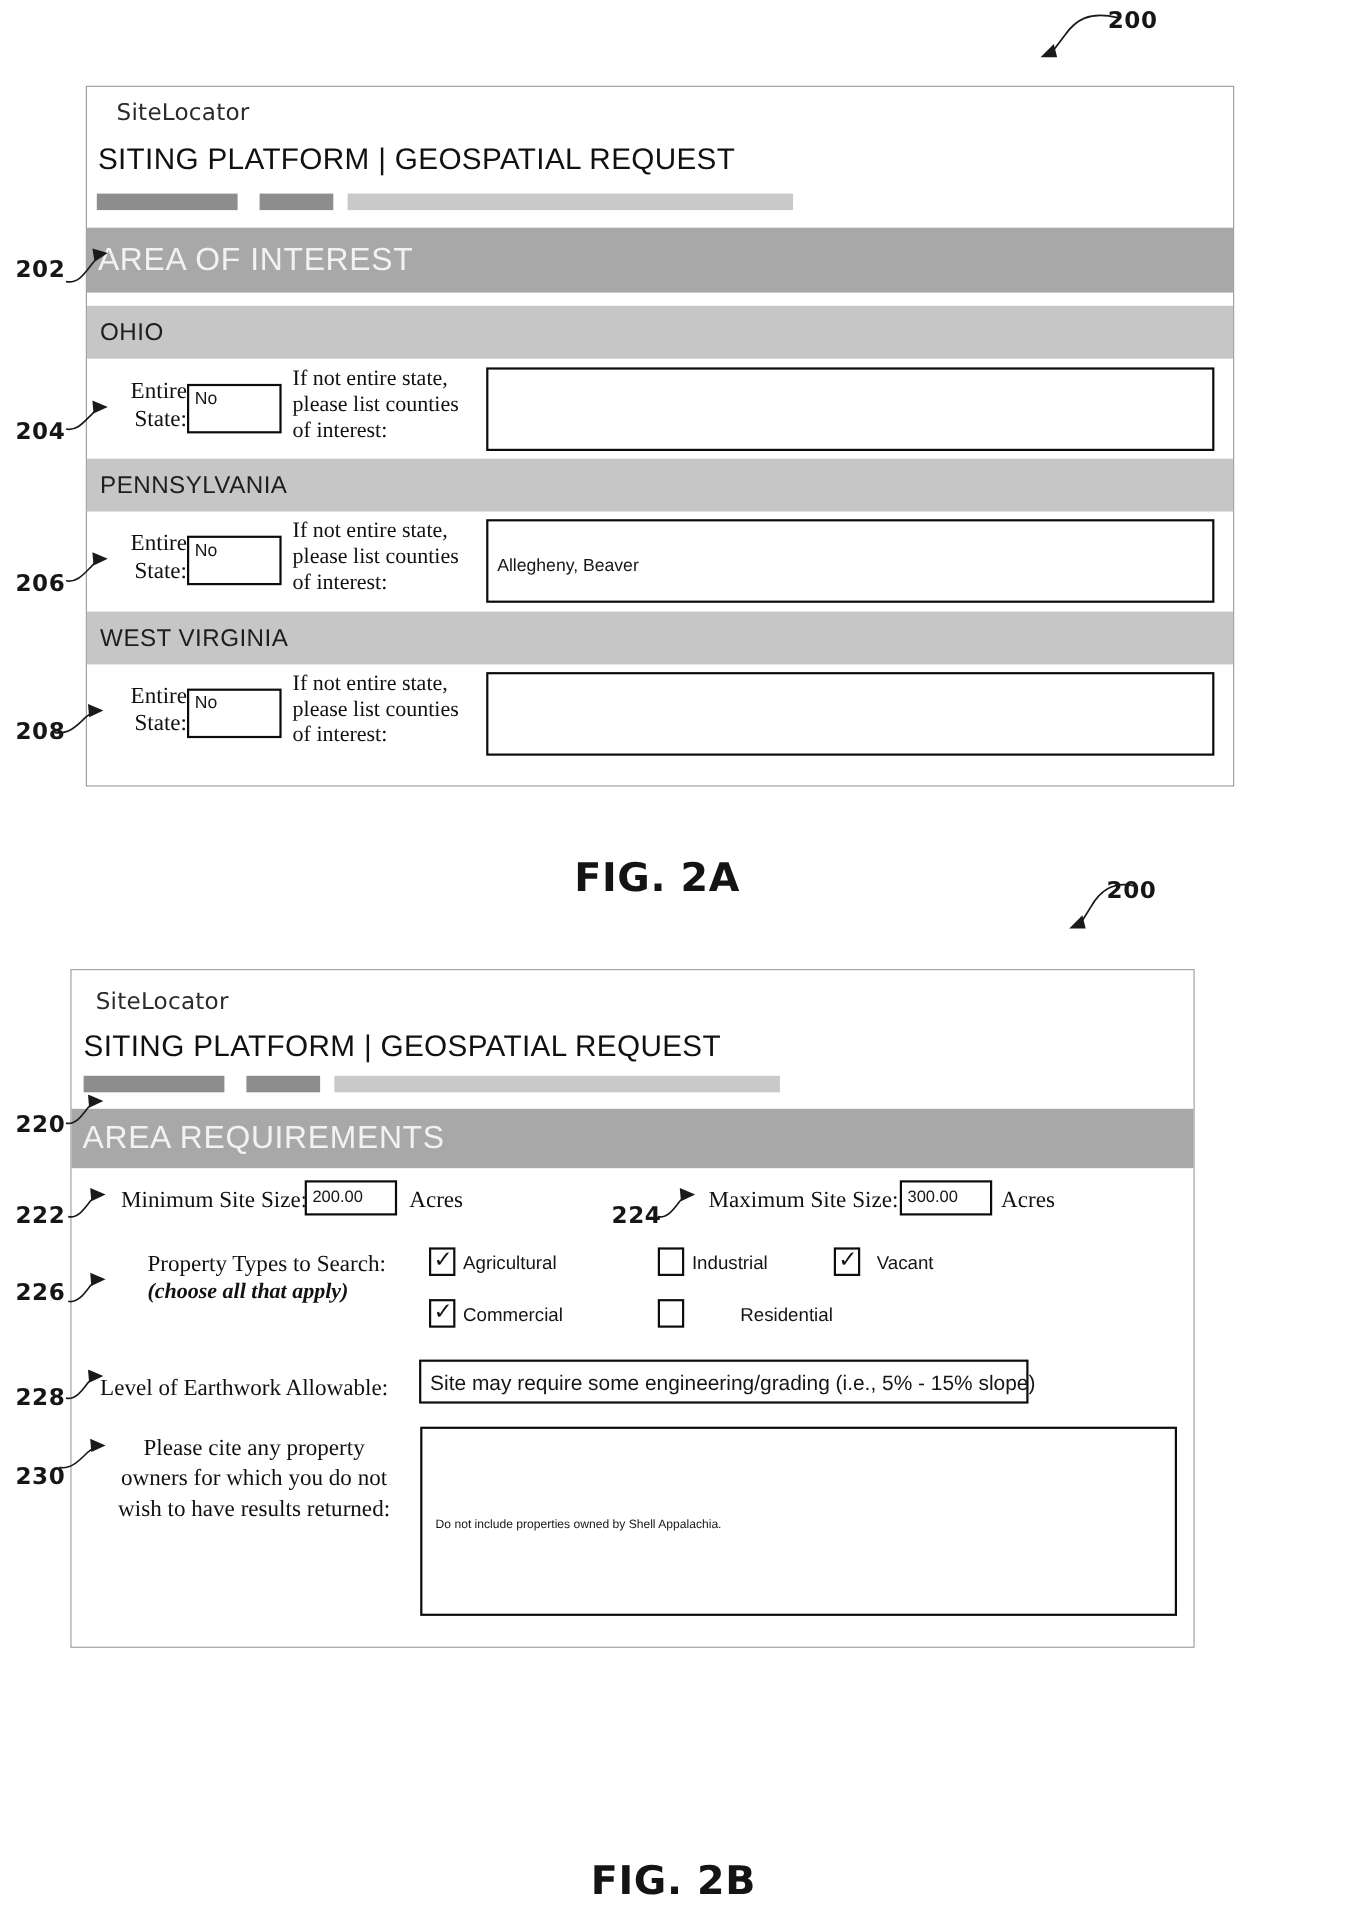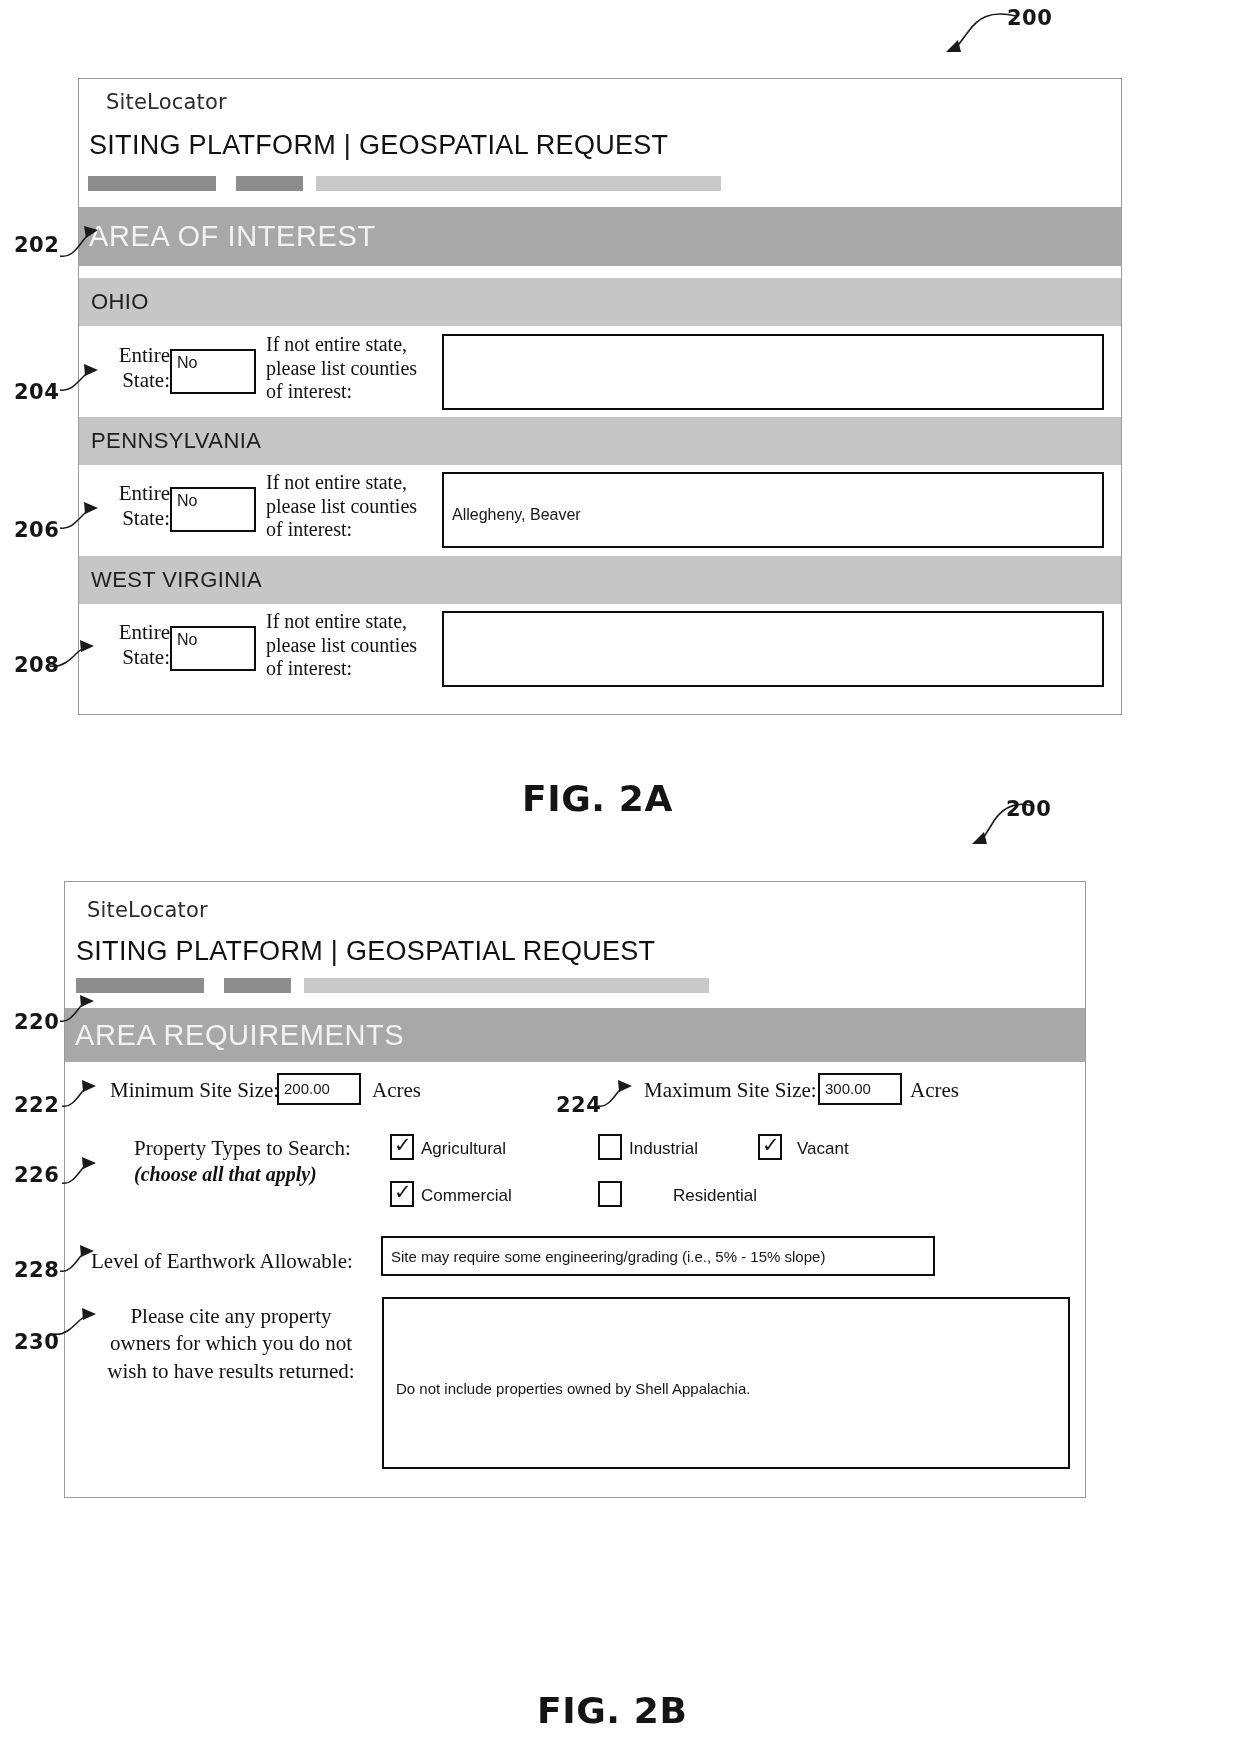--- a/index.html
+++ b/index.html
@@ -329,35 +329,35 @@
 <div class="cbox" style="left:390px; top:1181px;">
   <span class="tick">✓</span>
 </div>
 <div class="cbox-label" style="left:421px; top:1186px;">Commercial</div>
 
 <div class="cbox" style="left:598px; top:1181px;"></div>
 <div class="cbox-label" style="left:629px; top:1186px;margin-left:44px;">Residential</div>
 
 <div class="lbl" style="left:91px; top:1249px; font-size:21px;">Level of Earthwork Allowable:</div>
 <div class="field" style="left:381px; top:1236px; width:554px; height:40px;">
-  <span class="fval" style="font-size:15px; top:10px; left:8px;">Site may require some engineering/grading (i.e., 5% - 15% slope)</span>
+  <span class="fval" style="font-size:19px; top:10px; left:8px;">Site may require some engineering/grading (i.e., 5% - 15% slope)</span>
 </div>
 <svg class="leader" style="left:58px; top:1245px;" width="44" height="34" viewBox="0 0 44 34">
   <path d="M2 26 C 10 28, 16 20, 22 12 L 28 6" fill="none" stroke="#1a1a1a" stroke-width="1.5"></path>
   <path d="M22 0 L 36 6 L 23 12 Z" fill="#1a1a1a"></path>
 </svg>
 <div class="refnum" style="left:14px; top:1258px;">228</div>
 
 <div class="lbl" style="left:95px; top:1303px; width:272px; text-align:center; font-size:21px; line-height:1.30;">
   <div>Please cite any property</div>
   <div>owners for which you do not</div>
   <div>wish to have results returned:</div>
 </div>
 <div class="field" style="left:382px; top:1297px; width:688px; height:172px;">
-  <span class="fval" style="font-size:15px; top:81px; left:12px;">Do not include properties owned by Shell Appalachia.</span>
+  <span class="fval" style="font-size:11px; top:81px; left:12px;">Do not include properties owned by Shell Appalachia.</span>
 </div>
 <svg class="leader" style="left:50px; top:1300px;" width="56" height="44" viewBox="0 0 56 44">
   <path d="M4 34 C 14 36, 22 28, 30 20 L 38 14" fill="none" stroke="#1a1a1a" stroke-width="1.5"></path>
   <path d="M32 8 L 46 14 L 33 20 Z" fill="#1a1a1a"></path>
 </svg>
 <div class="refnum" style="left:14px; top:1330px;">230</div>
 
 <div class="fig-caption" style="left:537px; top:1690px;">FIG. 2B</div>
 
 </body></html>

